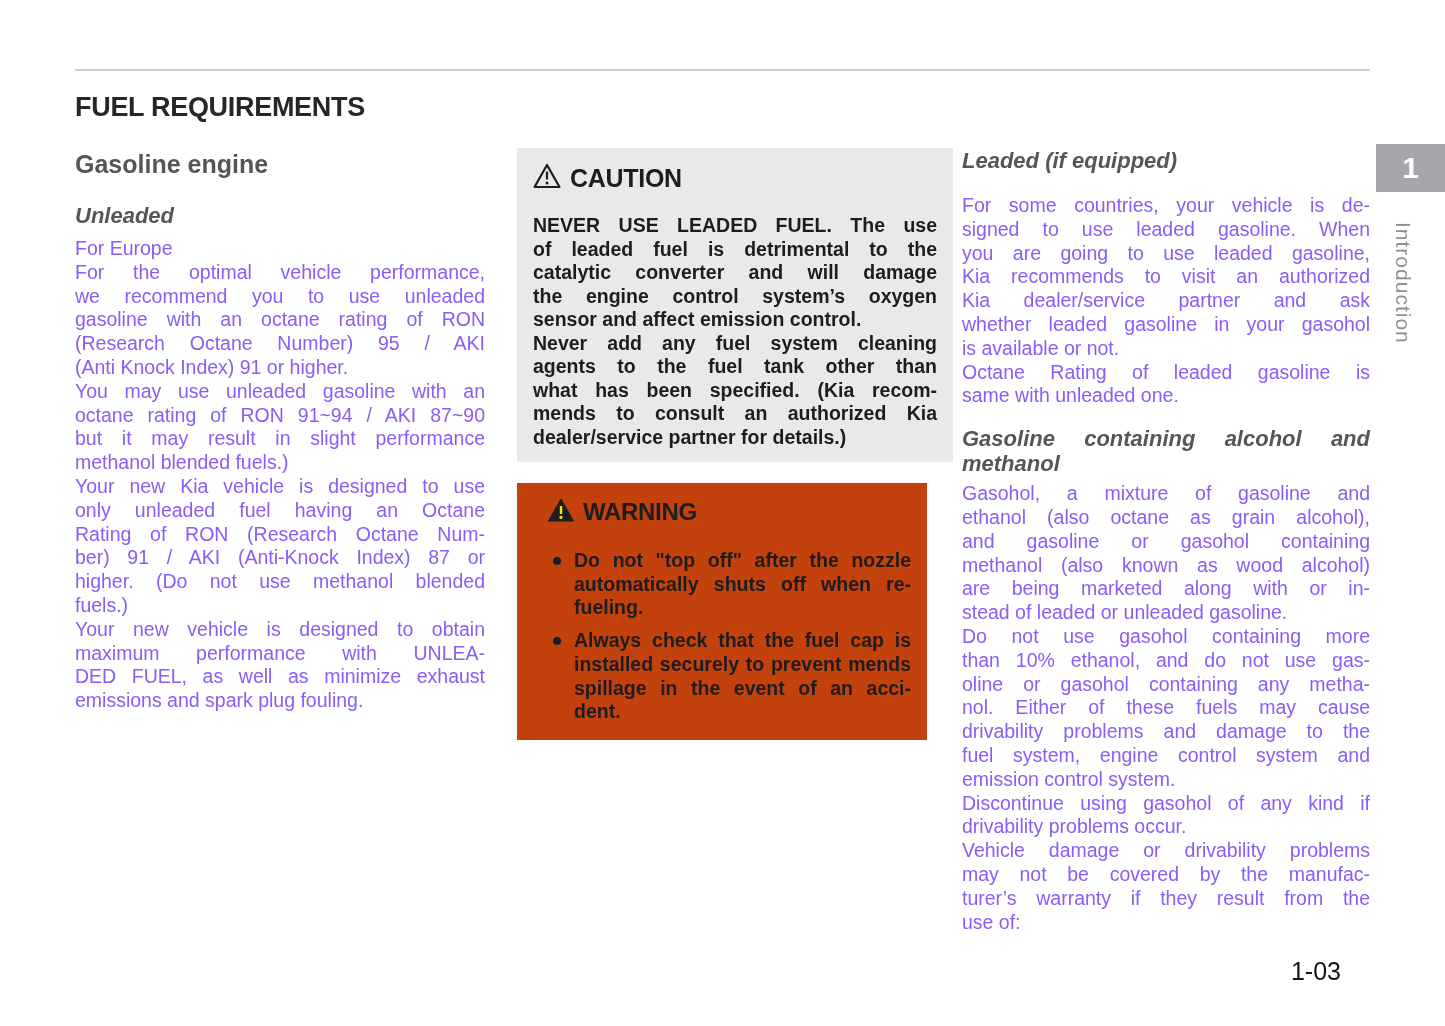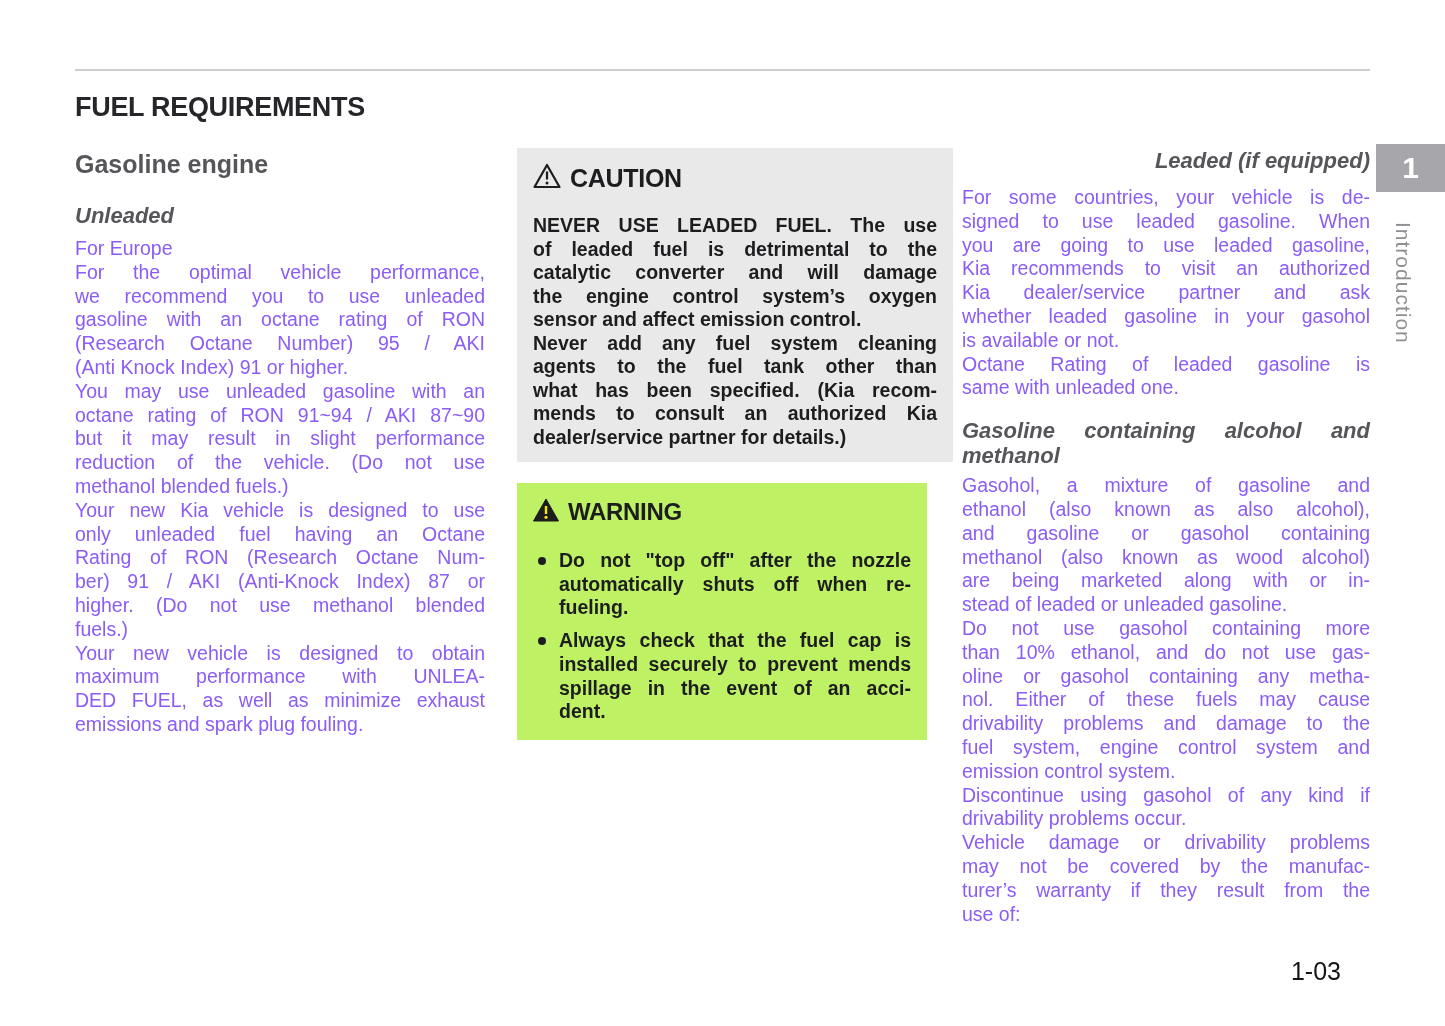--- a/index.html
+++ b/index.html
@@ -44,36 +44,36 @@
     background: #e9e9ea; min-height: 312px;
   }
   .box-title-row { display: flex; align-items: center; gap: 9px; margin-bottom: 21px; }
   .caution-box .box-title { font-size: 25px; font-weight: 700; color: #1d1d1f; letter-spacing: -0.3px; }
   .box-body { font-size: 19.5px; font-weight: 700; color: #1d1d1f; }
   .box-body .ln { line-height: 23.5px; min-height: 23.5px; }
 
   
   .warning-box {
     position: absolute; left: 517px; top: 483px; width: 410px;
-    box-sizing: border-box; padding: 15px 16px 14px 16px;
-    background: #bef264; min-height: 257px;
+    box-sizing: border-box; padding: 15px 16px 14px 31px;
+    background: #c2410c; min-height: 257px;
   }
   .warning-box .box-title { font-size: 24px; font-weight: 700; color: #1d1d1f; letter-spacing: -0.3px; }
   .warning-box .box-title-row { margin-bottom: 23px; }
   .bullet-row { display: flex; margin-bottom: 9px; }
   .bullet-row:last-child { margin-bottom: 0; justify-content: center; }
   .bullet-dot {
     flex: 0 0 auto; width: 8px; height: 8px; border-radius: 50%;
     background: #1d1d1f; margin: 8px 13px 0 5px;
   }
   .bullet-text { flex: 1 1 auto; font-size: 19.5px; font-weight: 700; color: #1d1d1f; }
   .bullet-text .ln { line-height: 23.7px; min-height: 23.7px; }
 
   
-  .h-sub-right { margin: 0 0 12px 0; text-align: right; }
+  .h-sub-right { margin: 0 0 20px 0; }
   .h-sub2 {
     font-size: 22px; font-weight: 700; font-style: italic; color: #56565a;
     margin: 18px 0 6px 0;
   }
   .h-sub2 .ln { line-height: 25px; }
 
   
   .chapter-tab {
     position: absolute; left: 1376px; top: 144px; width: 69px; height: 48px;
     background: #a7a7ab; display: flex; align-items: center; justify-content: center;
@@ -107,21 +107,20 @@
     <div class="body-lines">
         <div class="ln">For Europe</div>
         <div class="ln j">For the optimal vehicle performance,</div>
         <div class="ln j">we recommend you to use unleaded</div>
         <div class="ln j">gasoline with an octane rating of RON</div>
         <div class="ln j">(Research Octane Number) 95 / AKI</div>
         <div class="ln">(Anti Knock Index) 91 or higher.</div>
         <div class="ln j">You may use unleaded gasoline with an</div>
         <div class="ln j">octane rating of RON 91~94 / AKI 87~90</div>
         <div class="ln j">but it may result in slight performance</div>
-        <div class="ln j">reduction of the vehicle. (Do not use</div>
         <div class="ln">methanol blended fuels.)</div>
         <div class="ln j">Your new Kia vehicle is designed to use</div>
         <div class="ln j">only unleaded fuel having an Octane</div>
         <div class="ln j">Rating of RON (Research Octane Num-</div>
         <div class="ln j">ber) 91 / AKI (Anti-Knock Index) 87 or</div>
         <div class="ln j">higher. (Do not use methanol blended</div>
         <div class="ln">fuels.)</div>
         <div class="ln j">Your new vehicle is designed to obtain</div>
         <div class="ln j">maximum performance with UNLEA-</div>
         <div class="ln j">DED FUEL, as well as minimize exhaust</div>
@@ -196,21 +195,21 @@
         <div class="ln">is available or not.</div>
         <div class="ln j">Octane Rating of leaded gasoline is</div>
         <div class="ln">same with unleaded one.</div>
       </div>
     <div class="h-sub2">
         <div class="ln j">Gasoline containing alcohol and</div>
         <div class="ln">methanol</div>
       </div>
     <div class="body-lines">
         <div class="ln j">Gasohol, a mixture of gasoline and</div>
-        <div class="ln j">ethanol (also known as also alcohol),</div>
+        <div class="ln j">ethanol (also octane as grain alcohol),</div>
         <div class="ln j">and gasoline or gasohol containing</div>
         <div class="ln j">methanol (also known as wood alcohol)</div>
         <div class="ln j">are being marketed along with or in-</div>
         <div class="ln">stead of leaded or unleaded gasoline.</div>
         <div class="ln j">Do not use gasohol containing more</div>
         <div class="ln j">than 10% ethanol, and do not use gas-</div>
         <div class="ln j">oline or gasohol containing any metha-</div>
         <div class="ln j">nol. Either of these fuels may cause</div>
         <div class="ln j">drivability problems and damage to the</div>
         <div class="ln j">fuel system, engine control system and</div>

